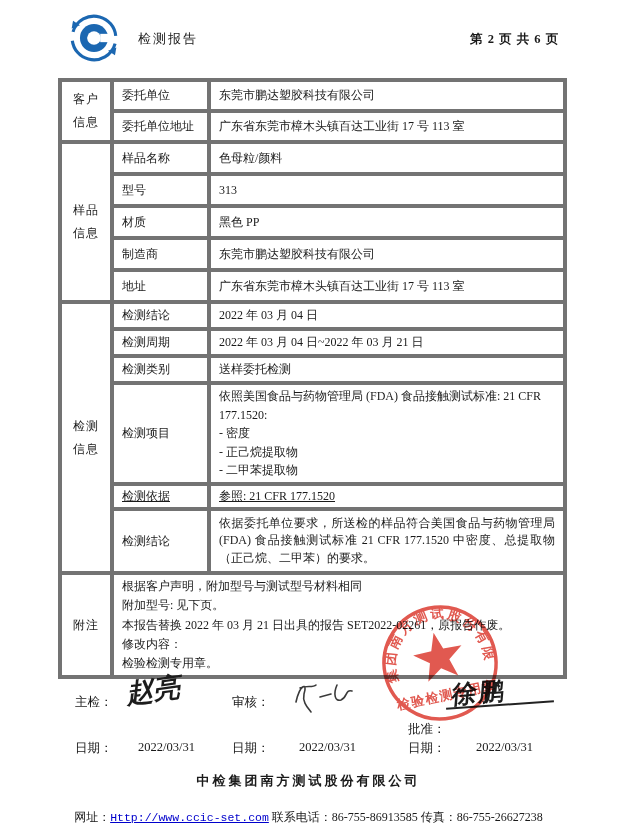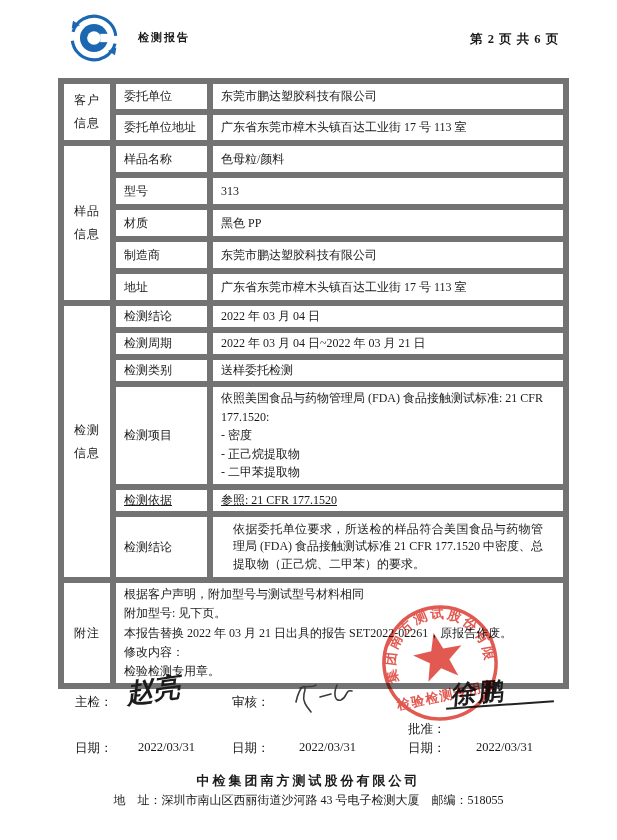--- a/index.html
+++ b/index.html
@@ -4,36 +4,36 @@
 <style>
   html,body { margin:0; padding:0; background:#ffffff; }
   .page {
     position:relative; width:617px; height:840px; margin:0 auto;
     background:#fff; color:#1a1a1a; overflow:hidden;
     font-family:"Liberation Serif","DejaVu Serif",serif;
     padding-left:41px;
   }
   
   .logo { position:absolute; left:62px; top:12px; width:64px; height:52px; }
-  .hdr-title { position:absolute; left:138px; top:30px; font-size:11px; font-weight:bold; letter-spacing:2px;text-align:right; }
+  .hdr-title { position:absolute; left:138px; top:30px; font-size:13px; font-weight:normal; letter-spacing:2px;text-align:right; }
   .hdr-no { position:absolute; left:236px; top:31px; font-size:12.5px; font-weight:bold; }
   .hdr-page { position:absolute; left:470px; top:31px; font-size:12.5px; font-weight:bold; letter-spacing:1px; }
   
   .tbl-wrap { position:absolute; left:58px; top:78px; }
   table.info { border-collapse:collapse; table-layout:fixed; width:505px; }
-  table.info td { border:6px solid #737373; font-size:12px; padding:2px 8px; vertical-align:middle; }
+  table.info td { border:4px solid #737373; font-size:12px; padding:2px 8px; vertical-align:middle; }
   td.sec { text-align:center; line-height:1.9; letter-spacing:1px; padding:2px 6px; }
   td.lbl { padding-left:8px; }
   td.val { padding-left:12px; }
   td.notes-cell { padding-left:8px;margin-left:28px; }
   tr.h31 { height:31px; } tr.h32 { height:32px; } tr.h27 { height:27px; }
   tr.h25 { height:25px;text-decoration:underline; }
   .ln { line-height:1.55; white-space:nowrap; }
   .ln-loose { line-height:1.6; white-space:nowrap; }
-  .para { line-height:1.45; text-align:justify; margin:2px 12px; }
+  .para { line-height:1.45; text-align:justify; margin:2px 0; }
   
   .abs { position:absolute; font-size:12.5px; }
   .sig-name { position:absolute; font-weight:bold; color:#1c1c1c; }
   .sig-zhao { left:128px; top:672px; font-size:27px; transform:rotate(-8deg) skewX(-14deg); }
   .sig-xu { left:452px; top:676px; font-size:25px; transform:rotate(-5deg) skewX(-10deg); letter-spacing:2px; }
   .sig-underline { position:absolute; left:446px; top:704px; width:108px; height:2px; background:#222; transform:rotate(-4deg); }
   .sig-scribble { position:absolute; left:288px; top:676px; }
   .date-val { font-size:12.5px; }
   
   .stamp { position:absolute; left:365px; top:588px; width:150px; height:150px;
@@ -174,15 +174,19 @@
     <circle cx="75" cy="75" r="56" fill="none" stroke="#dd4238" stroke-width="3.5"></circle>
     <path id="sealArc" d="M 32.7 90.4 A 45 45 0 1 1 117.3 90.4" fill="none"></path>
     <text font-size="13.5" font-weight="bold" fill="#dd4238" letter-spacing="2.5" font-family="Liberation Serif, serif">
       <textPath href="#sealArc" startOffset="50%" text-anchor="middle">中检集团南方测试股份有限公司</textPath>
     </text>
     <polygon fill="#dd4238" transform="translate(75 70)" points="0,-26 6.1,-8.4 24.7,-8 9.9,3.2 15.3,21 0,10.4 -15.3,21 -9.9,3.2 -24.7,-8 -6.1,-8.4"></polygon>
     <text x="75" y="112" text-anchor="middle" font-size="13" font-weight="bold" fill="#dd4238" letter-spacing="1.5" font-family="Liberation Serif, serif">检验检测专用章</text>
   </svg>
 
   <div class="ftr ftr-co">中检集团南方测试股份有限公司</div>
-  <div class="ftr ftr-addr">地　址：深圳市南山区西丽街道沙河路 43 号电子检测大厦　邮编：518055</div>
+  <div class="ftr ftr-web">
+    <span>网址：</span><a class="link">Http://www.ccic-set.com</a>
+    <span>联系电话：86-755-86913585</span>
+    <span>传真：86-755-26627238</span>
+  </div>
 
 </div>
 
 </body></html>

